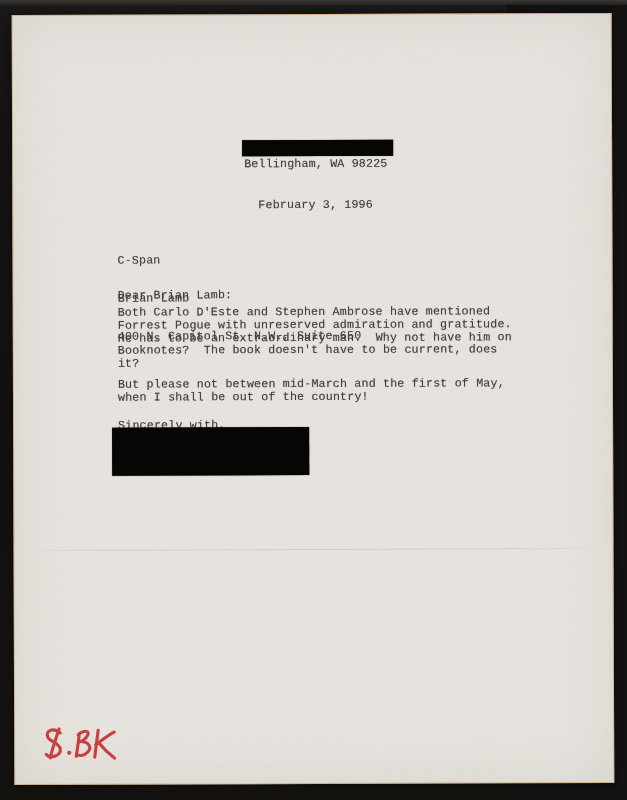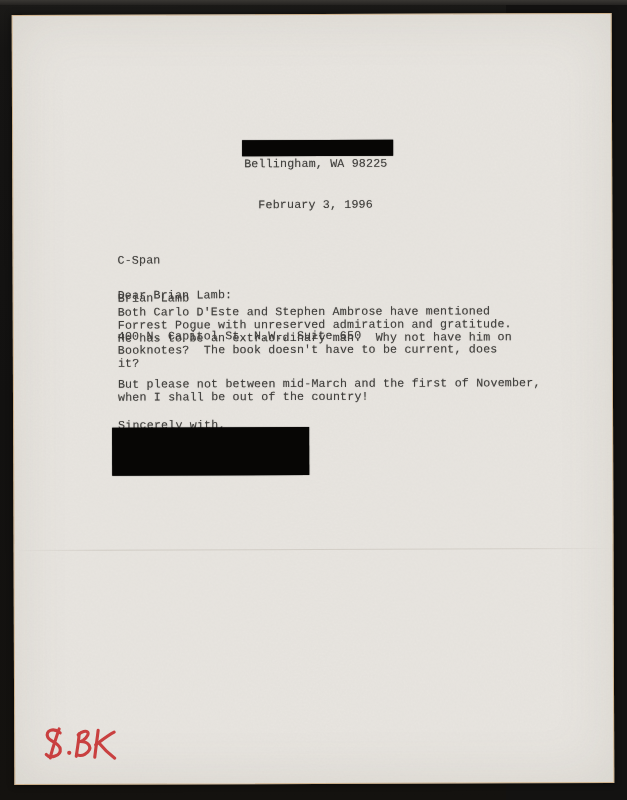--- a/index.html
+++ b/index.html
@@ -135,21 +135,21 @@
     </div>
 
     <div class="typed salutation">Dear Brian Lamb:</div>
 
     <div class="typed para-1">Both Carlo D'Este and Stephen Ambrose have mentioned
 Forrest Pogue with unreserved admiration and gratitude.
 He has to be an extraordinary man.  Why not have him on
 Booknotes?  The book doesn't have to be current, does
 it?</div>
 
-    <div class="typed para-2">But please not between mid-March and the first of November,
+    <div class="typed para-2">But please not between mid-March and the first of May,
 when I shall be out of the country!</div>
 
     <div class="typed closing">Sincerely with,</div>
 
     <div class="redact redact-signature"></div>
 
     <svg class="red-initials" viewBox="0 0 84 44" xmlns="http://www.w3.org/2000/svg">
       <g fill="none" stroke="#c73434" stroke-width="3.1" stroke-linecap="round" opacity="0.93">
         <path d="M21,9 C14,3 6,7 8.5,13 C10.5,18 20,18.5 21,25 C22,31.5 11,35.5 7,30.5"></path>
         <path d="M20,5 C17,14 13,25 11,34"></path>

